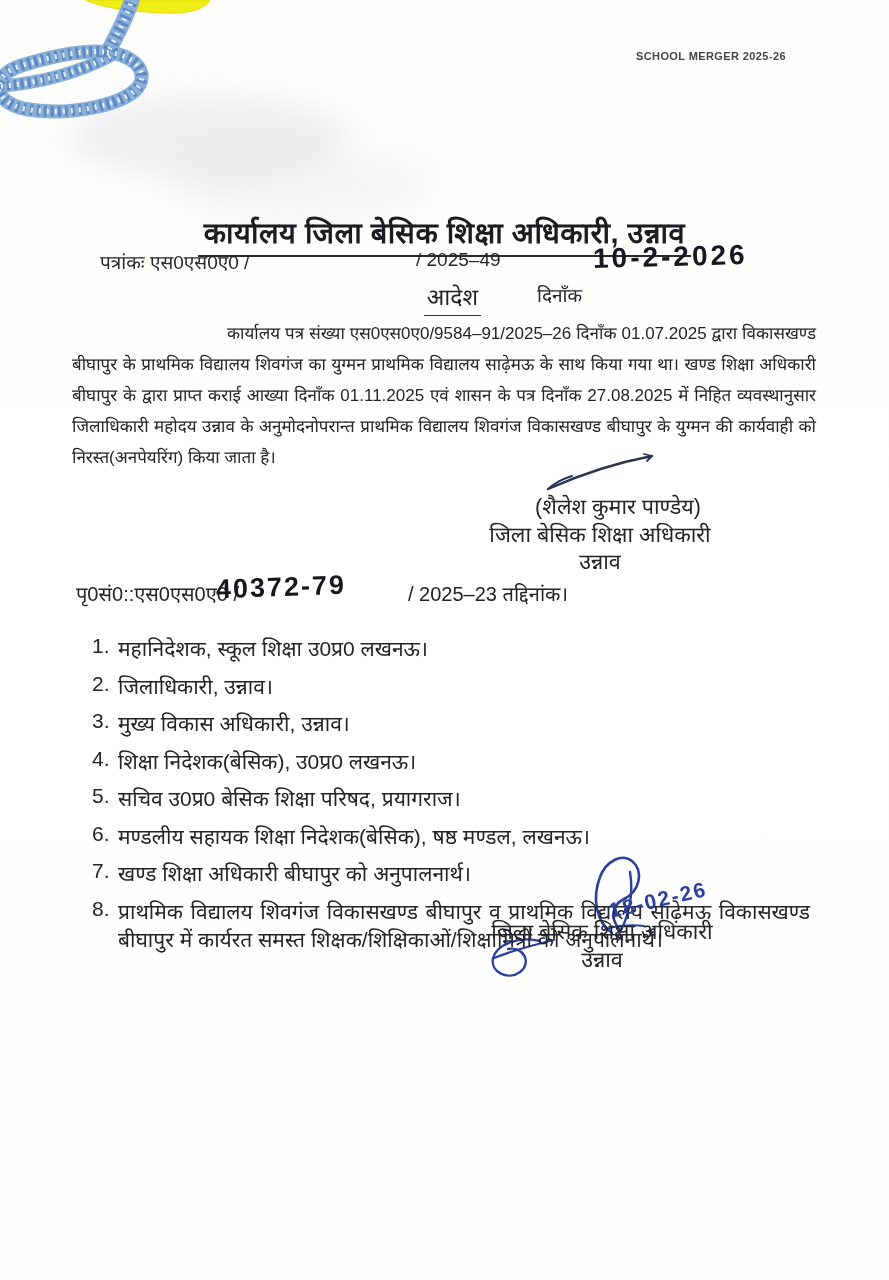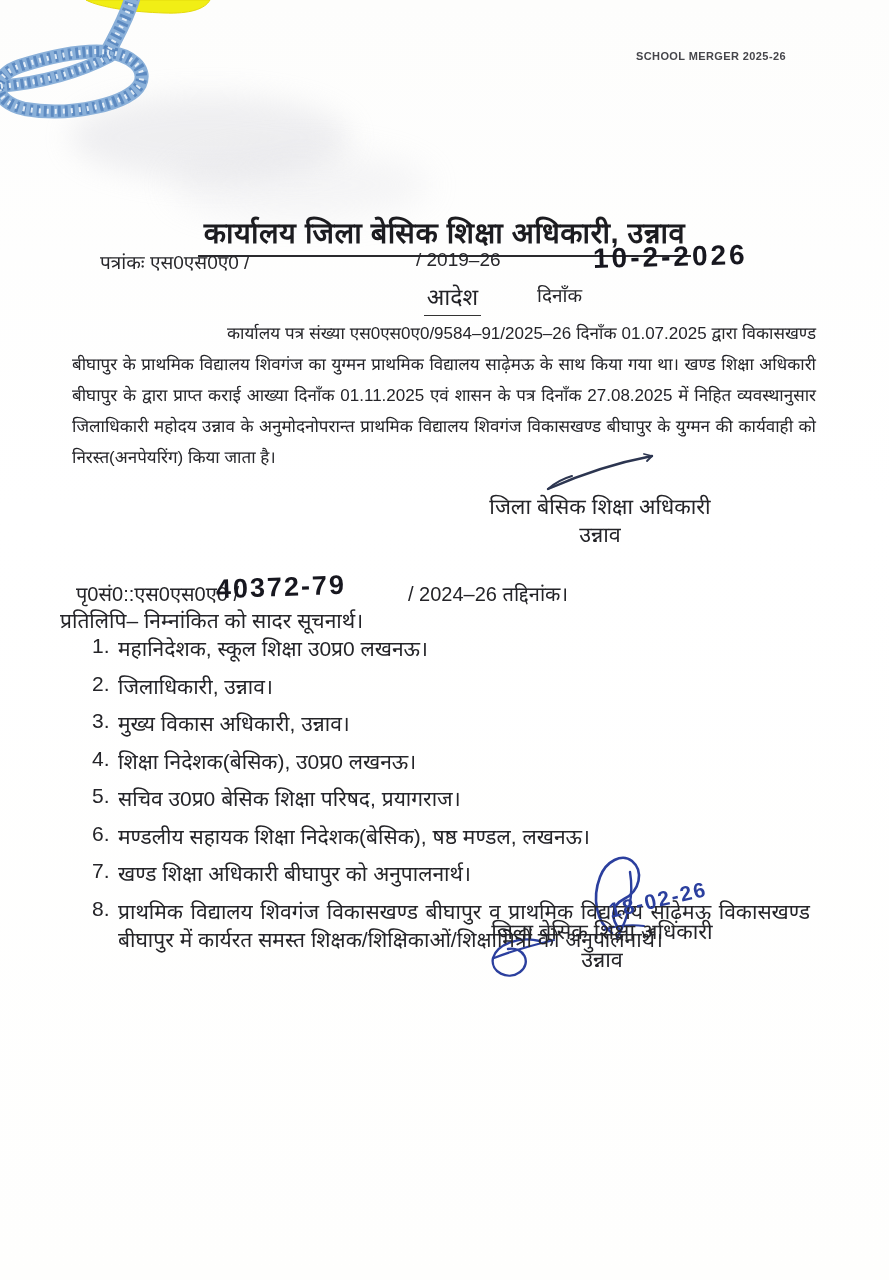--- a/index.html
+++ b/index.html
@@ -112,43 +112,43 @@
   </svg>
 
   <div class="abs stamp">SCHOOL MERGER 2025-26</div>
 
   <div class="abs title-wrap">
     <span class="title">कार्यालय जिला बेसिक शिक्षा अधिकारी, उन्नाव</span>
   </div>
 
   <div class="abs refline">
     <span class="abs lbl-letterno">पत्रांकः एस0एस0ए0 /</span>
-    <span class="abs lbl-year">/ 2019–26</span>
+    <span class="abs lbl-year">/ 2025–49</span>
     <span class="abs lbl-date">दिनाँक</span>
     <span class="abs hand hand-date">10-2-2026</span>
   </div>
 
   <div class="abs subject-wrap">
     <span class="subject">आदेश</span>
   </div>
 
   <div class="abs para">कार्यालय पत्र संख्या एस0एस0ए0/9584–91/2025–26 दिनाँक 01.07.2025 द्वारा विकासखण्ड बीघापुर के प्राथमिक विद्यालय शिवगंज का युग्मन प्राथमिक विद्यालय साढ़ेमऊ के साथ किया गया था। खण्ड शिक्षा अधिकारी बीघापुर के द्वारा प्राप्त कराई आख्या दिनाँक 01.11.2025 एवं शासन के पत्र दिनाँक 27.08.2025 में निहित व्यवस्थानुसार जिलाधिकारी महोदय उन्नाव के अनुमोदनोपरान्त प्राथमिक विद्यालय शिवगंज विकासखण्ड बीघापुर के युग्मन की कार्यवाही को निरस्त(अनपेयरिंग) किया जाता है।</div>
 
   <div class="abs sig1">
+    <div class="name">(शैलेश कुमार पाण्डेय)</div>
     <div>जिला बेसिक शिक्षा अधिकारी</div>
     <div>उन्नाव</div>
   </div>
 
   <div class="abs ref2">
     <span class="abs ref2-label">पृ0सं0::एस0एस0ए0 /</span>
     <span class="abs hand ref2-hand">40372-79</span>
-    <span class="abs ref2-year">/ 2024–26 तद्दिनांक।</span>
+    <span class="abs ref2-year">/ 2025–23 तद्दिनांक।</span>
   </div>
 
-  <div class="abs copyline">प्रतिलिपि– निम्नांकित को सादर सूचनार्थ।</div>
 
   <div class="abs list">
     <div class="row">
       <span class="num">1.</span>
       <span class="txt">महानिदेशक, स्कूल शिक्षा उ0प्र0 लखनऊ।</span>
     </div>
     <div class="row">
       <span class="num">2.</span>
       <span class="txt">जिलाधिकारी, उन्नाव।</span>
     </div>

